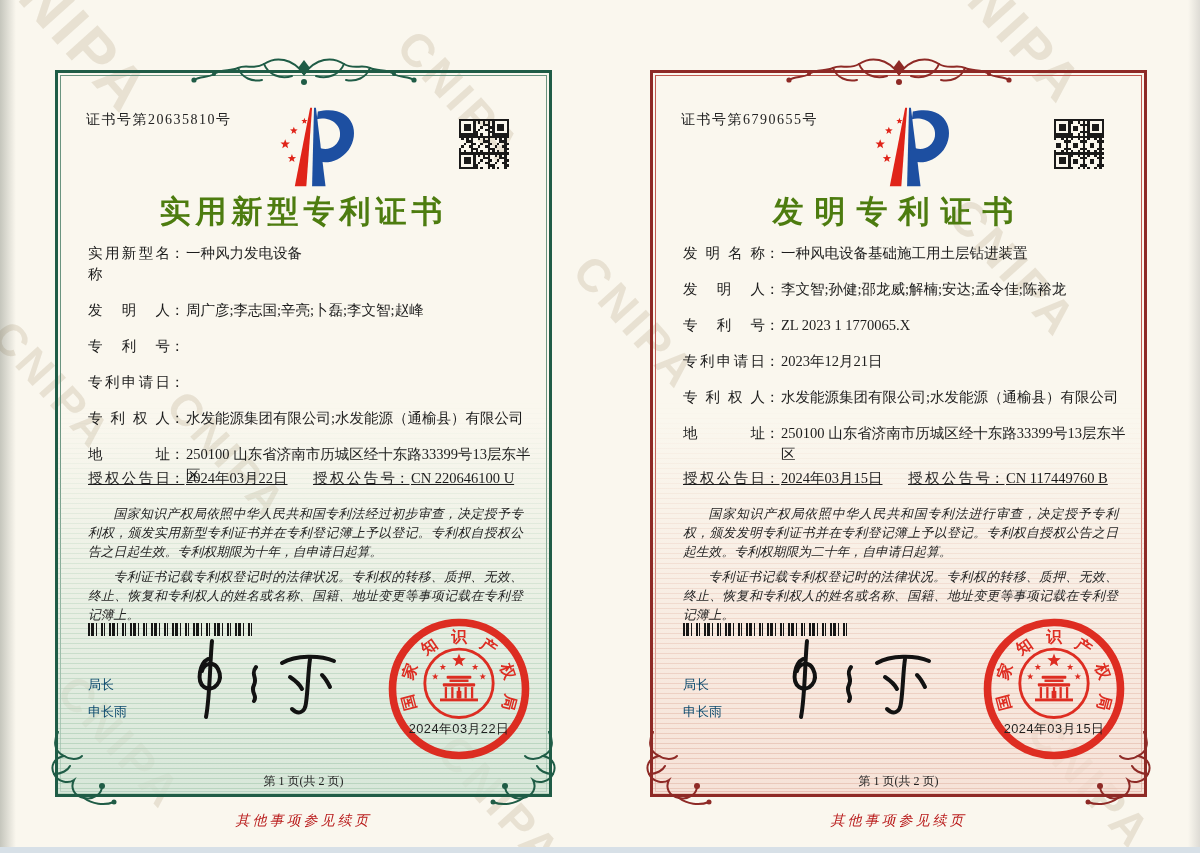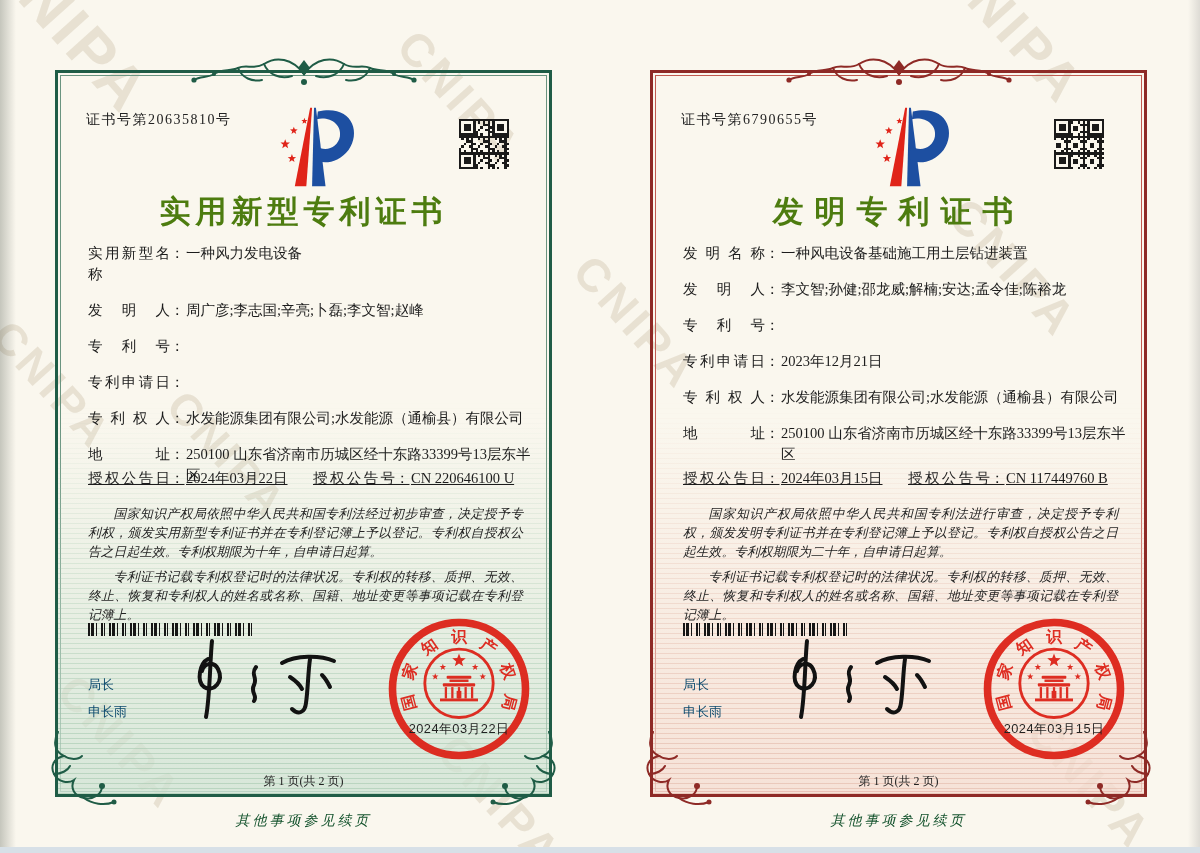--- a/index.html
+++ b/index.html
@@ -68,21 +68,21 @@
   .seal .ring{fill:none;stroke:var(--seal);stroke-width:8;}
   .seal .emblem{fill:var(--seal);}
   .seal .emblem .thin{fill:none;stroke:var(--seal);stroke-width:3;}
   .seal-chars text{fill:var(--seal);font-size:16.5px;font-weight:700;
                    font-family:"Liberation Serif","DejaVu Serif",serif;}
   .seal-date{fill:#161616;font-size:13.5px;letter-spacing:.5px;
              font-family:"Liberation Sans","DejaVu Sans",sans-serif;}
 
   .page-info{position:absolute;top:700px;left:0;right:0;text-align:center;font-size:12px;color:#222;}
   .footer-note{margin-top:15px;text-align:center;font-size:14px;font-style:italic;
-               letter-spacing:3px;color:#14532d;}
+               letter-spacing:3px;color:#b91c1c;}
   .qr-grid rect{fill:#1a1a1a;}
   .qr-grid rect.w{fill:#faf7ee;}
 </style>
 </head>
 <body>
 
 <div class="stage">
   <div>
       <span class="wm" style="left: -35px; top: -10px; font-size: 62px;">CNIPA</span>
       <span class="wm" style="left: 380px; top: 70px; font-size: 46px;">CNIPA</span>
@@ -652,20 +652,21 @@
             <span class="f-value">一种风电设备基础施工用土层钻进装置</span>
           </div>
           <div class="f-row">
             <span class="f-label">发明人</span>
             <span class="f-colon">：</span>
             <span class="f-value">李文智;孙健;邵龙威;解楠;安达;孟令佳;陈裕龙</span>
           </div>
           <div class="f-row">
             <span class="f-label">专利号</span>
             <span class="f-colon">：</span>
+            <span class="f-value">ZL 2023 1 1770065.X</span>
           </div>
           <div class="f-row">
             <span class="f-label">专利申请日</span>
             <span class="f-colon">：</span>
             <span class="f-value">2023年12月21日</span>
           </div>
           <div class="f-row">
             <span class="f-label">专利权人</span>
             <span class="f-colon">：</span>
             <span class="f-value">水发能源集团有限公司;水发能源（通榆县）有限公司</span>

